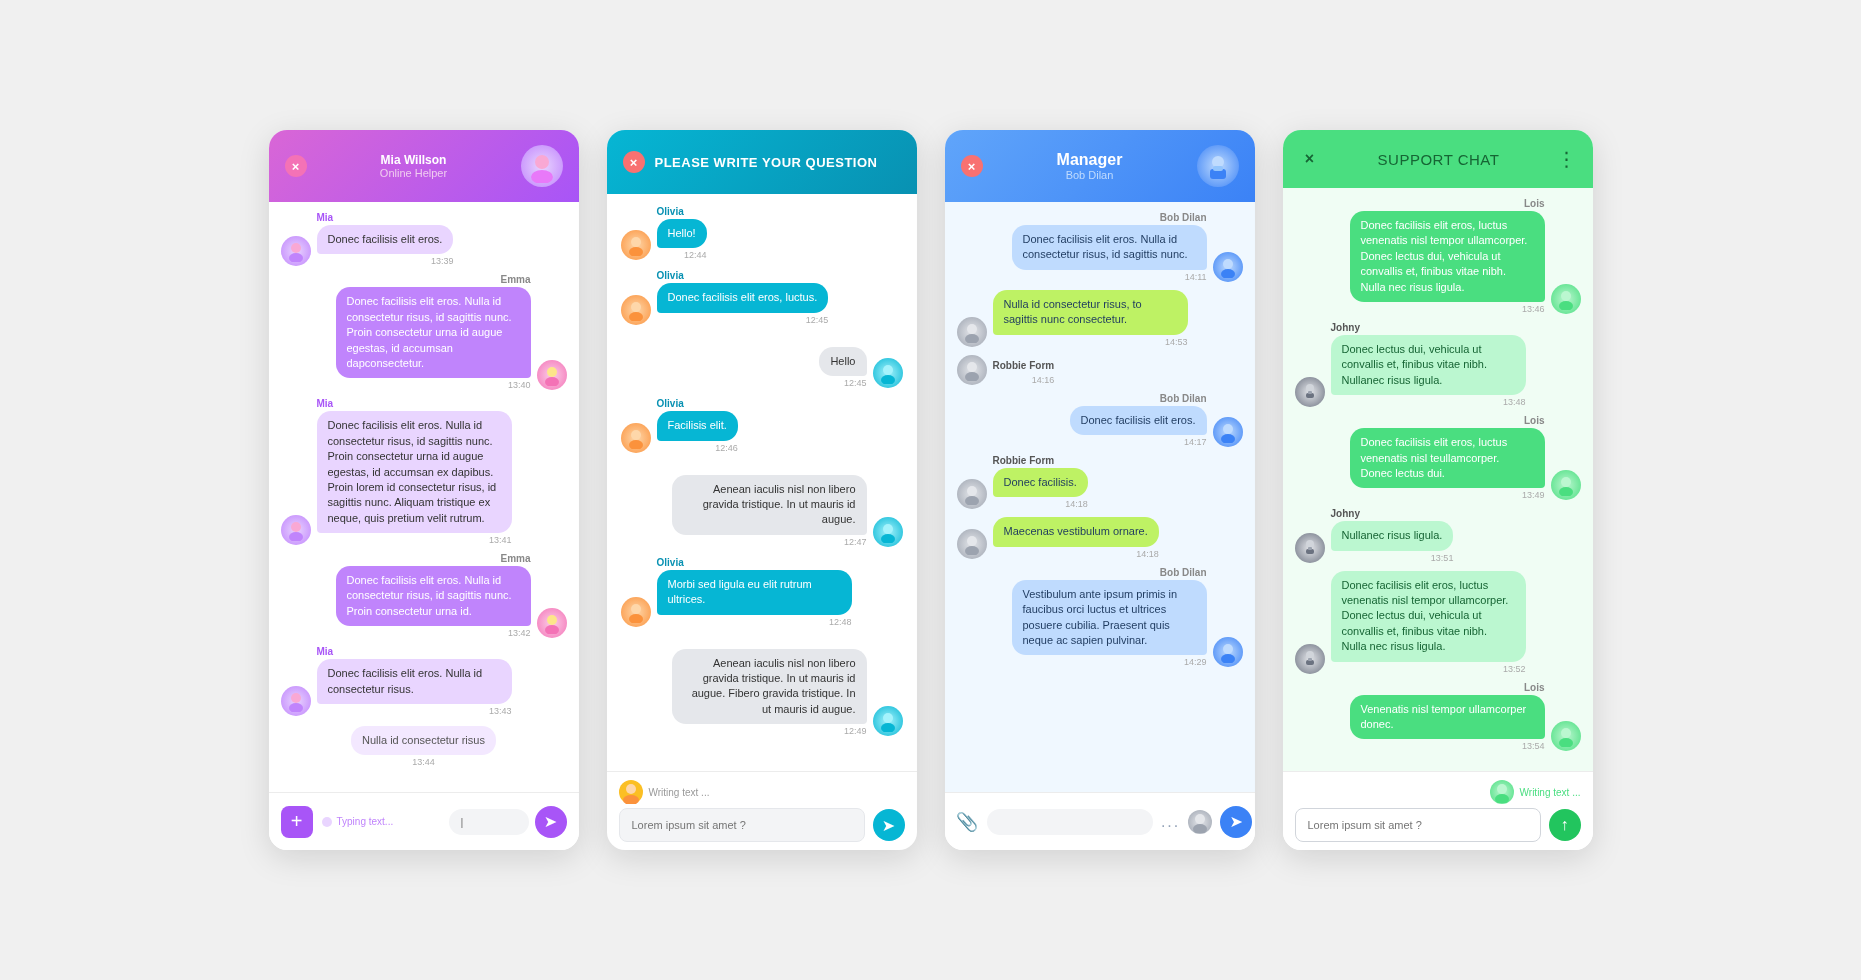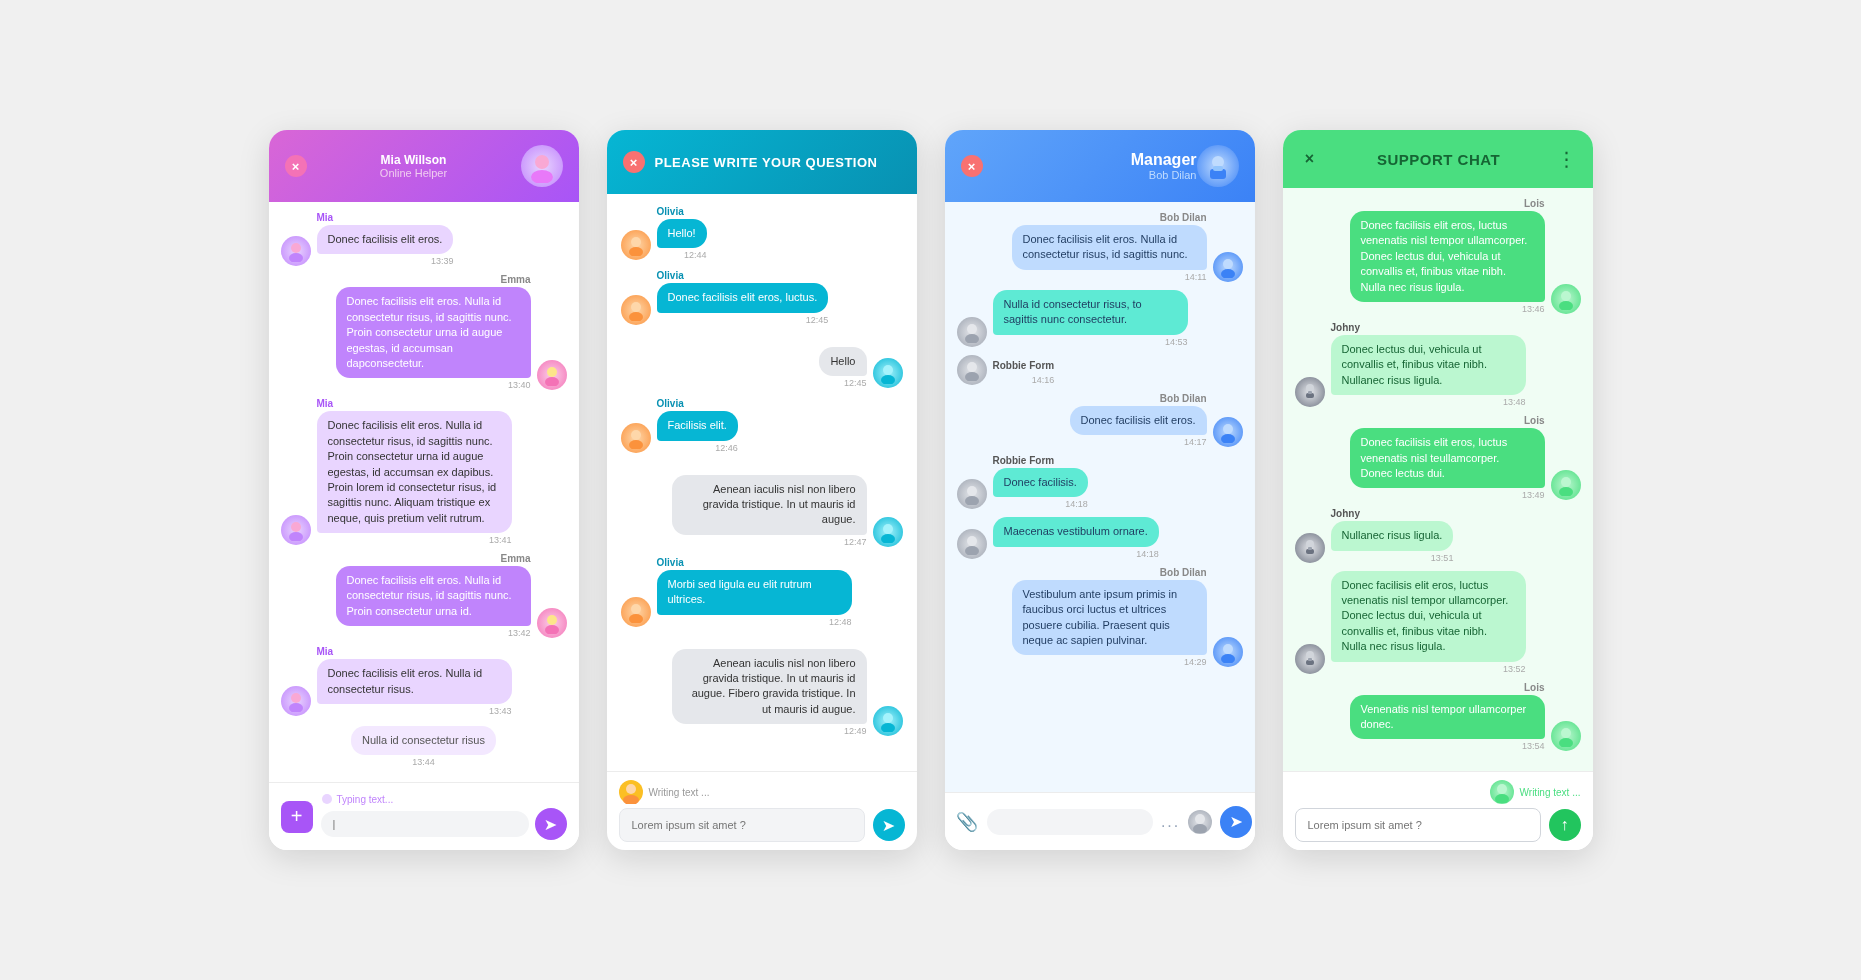--- a/index.html
+++ b/index.html
@@ -151,30 +151,30 @@
     .phone2 .send-btn { background: #06b6d4; color: #fff; }
 
     
     .phone3 .header {
       background: linear-gradient(135deg, #60a5fa 0%, #3b82f6 100%);
       padding: 14px 16px;
       display: flex; align-items: center; justify-content: space-between;
       min-height: 72px;
     }
     .phone3 .close-btn { background: #f87171; color: #fff; border: none; }
-    .phone3 .header-info { text-align: right; flex: 1; }
+    .phone3 .header-info { text-align: center; flex: 1; }
     .phone3 .header-name { color: #fff; font-weight: 700; font-size: 16px; }
     .phone3 .header-sub { color: #bfdbfe; font-size: 11px; }
     .phone3 .messages {
       flex: 1; padding: 10px 12px;
       background: #f0f8ff;
       display: flex; flex-direction: column; gap: 8px;
       overflow-y: auto;
     }
-    .phone3 .bubble-left { background: #5eead4; color: #1e3a5f; border-bottom-left-radius: 4px; }
+    .phone3 .bubble-left { background: #bef264; color: #1e3a5f; border-bottom-left-radius: 4px; }
     .phone3 .bubble-right { background: #bfdbfe; color: #1e3a5f; border-bottom-right-radius: 4px; }
     .phone3 .footer {
       background: #fff; border-top: 1px solid #ececec;
       padding: 10px 12px;
       display: flex; align-items: center; gap: 8px; min-height: 58px;
     }
     .phone3 .send-btn { background: #3b82f6; color: #fff; }
     .phone3 .attach-btn {
       color: #3b82f6; font-size: 18px; cursor: pointer;
     }
@@ -182,21 +182,21 @@
     .phone3 .dots { color: #94a3b8; font-size: 16px; letter-spacing: 2px; }
 
     
     .phone4 .header {
       background: #4ade80;
       padding: 14px 16px;
       display: flex; align-items: center; justify-content: space-between;
       min-height: 58px;
     }
     .phone4 .close-btn { background: transparent; color: #166534; border: none; font-size: 16px; }
-    .phone4 .header-title { color: #166534; font-weight: 700; font-size: 15px; letter-spacing: 0.5px; flex: 1; text-align: center; text-transform: uppercase; }
+    .phone4 .header-title { color: #166534; font-weight: 400; font-size: 15px; letter-spacing: 0.5px; flex: 1; text-align: center; text-transform: uppercase; }
     .phone4 .more-btn { color: #166534; font-size: 20px; cursor: pointer; }
     .phone4 .messages {
       flex: 1; padding: 10px 12px;
       background: #f0fdf4;
       display: flex; flex-direction: column; gap: 8px;
       overflow-y: auto;
     }
     .phone4 .bubble-left { background: #bbf7d0; color: #166534; border-bottom-left-radius: 4px; }
     .phone4 .bubble-right { background: #4ade80; color: #fff; border-bottom-right-radius: 4px; }
     .phone4 .footer {
@@ -326,21 +326,21 @@
         </div>
       </div>
 
       <div style="text-align:center; font-size:11px; color:#777; padding: 2px 0;">
         <div class="bubble" style="background:#f3e8ff; color:#555; display:inline-block;">Nulla id consectetur risus</div>
         <div class="msg-time" style="text-align:center;">13:44</div>
       </div>
     </div>
     <div class="phone1 footer">
       <div class="plus-btn">+</div>
-      <div style="flex:1; display:flex; flex-direction:column; gap:3px;">
+      <div style="flex:1; display:flex; flex-direction:row; gap:3px;">
         <div class="typing-text">
           <svg width="12" height="12" viewBox="0 0 12 12">
               <circle cx="6" cy="6" r="5" fill="#e9d5ff"></circle>
             </svg>
           <span>Typing text...</span>
         </div>
         <div style="display:flex; align-items:center; gap:6px;">
           <input class="input-bar" placeholder="|" readonly="" style="width: 80px;">
           <div class="send-btn phone1" style="background:#a855f7;">➤</div>
         </div>

